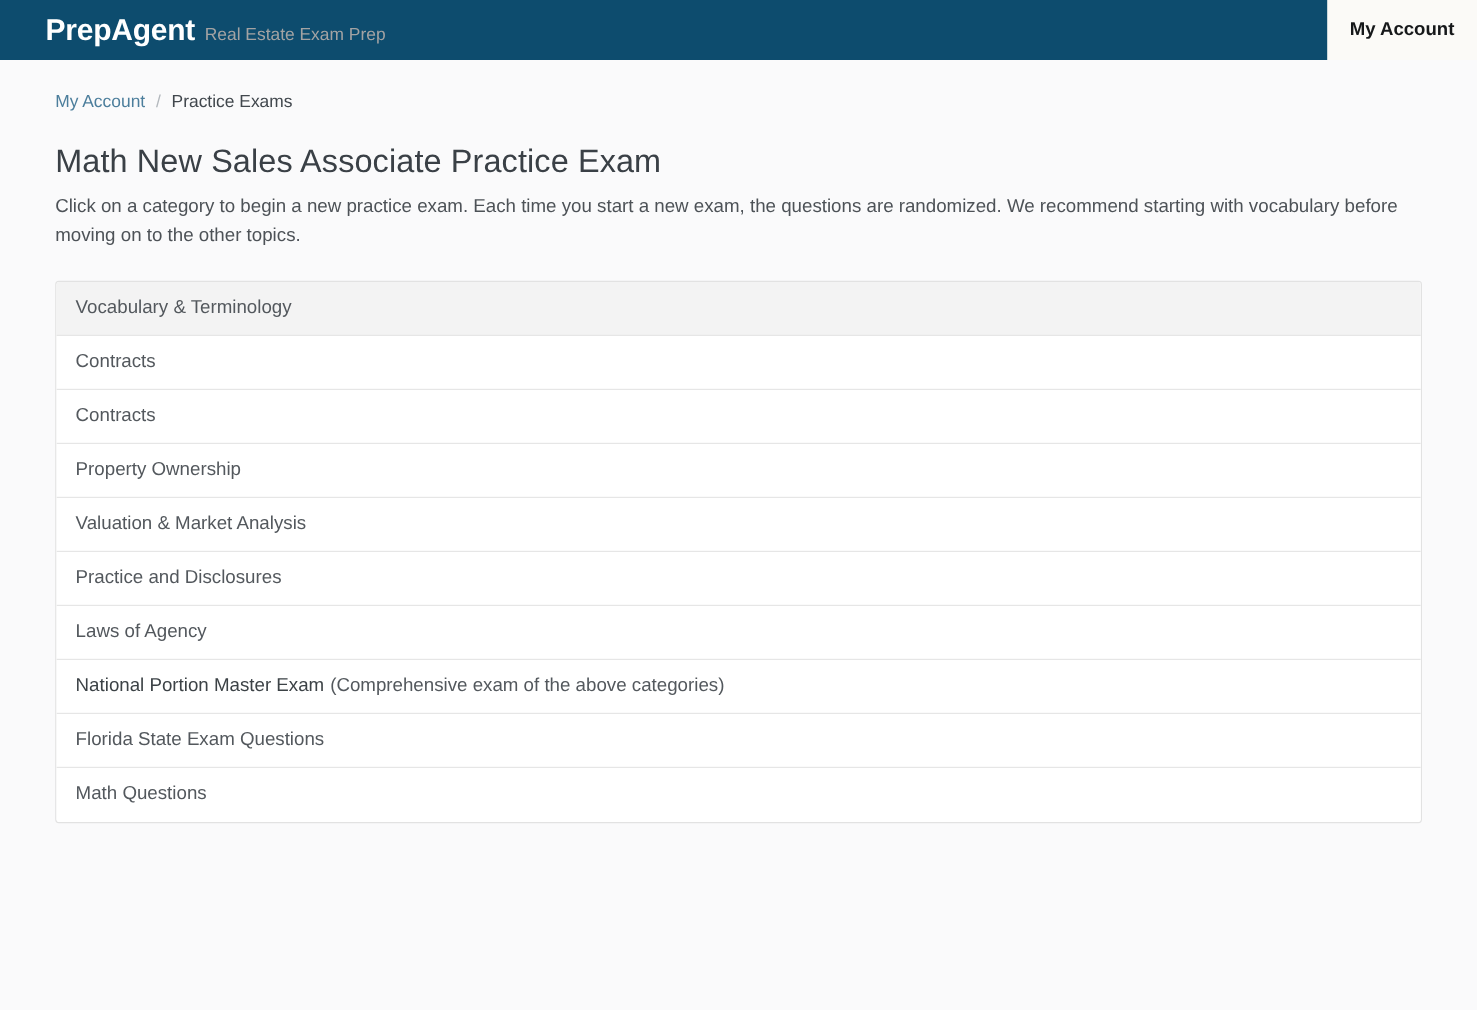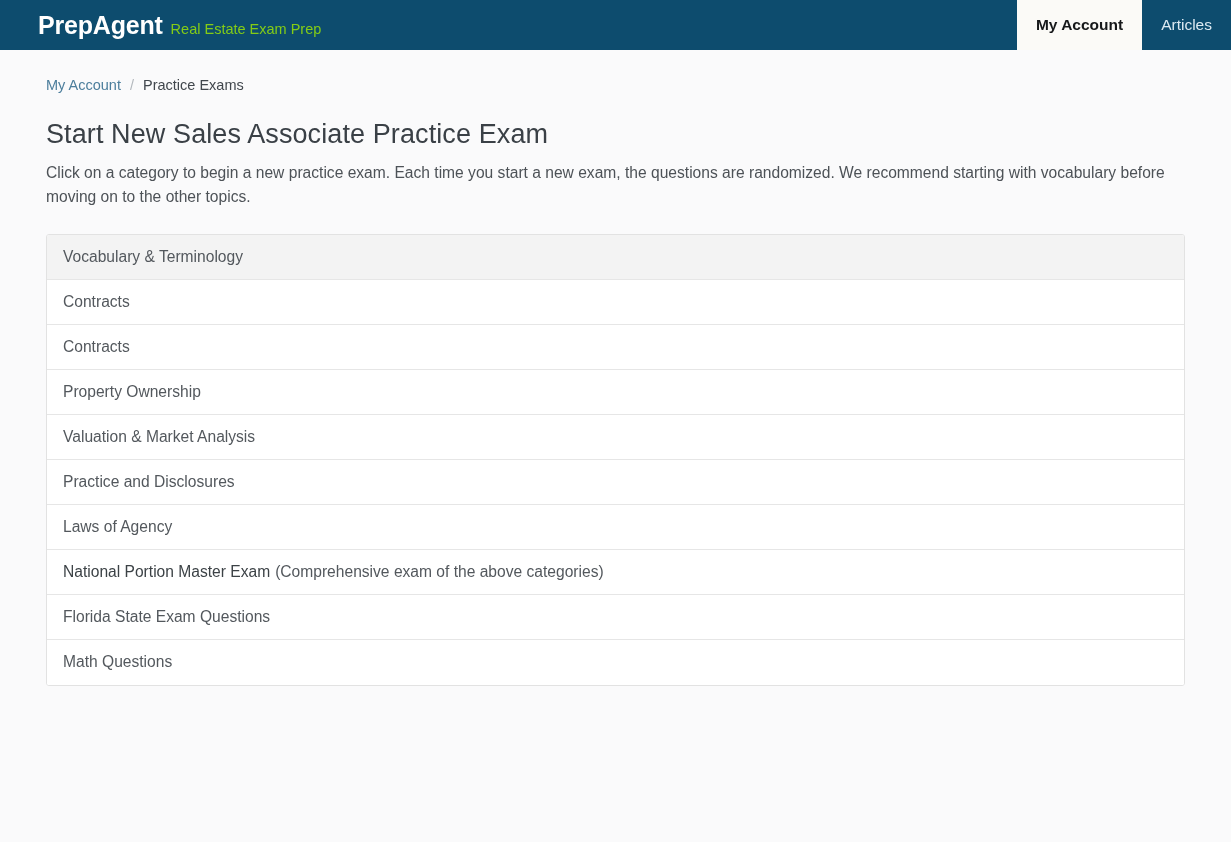--- a/index.html
+++ b/index.html
@@ -33,21 +33,21 @@
   }
   .brand-name {
     font-size: 25px;
     font-weight: bold;
     color: #ffffff;
     letter-spacing: -0.2px;
     line-height: 1;
   }
   .brand-tagline {
     font-size: 14.5px;
-    color: #84cc16;
+    color: #a3a3a3;
     font-weight: normal;
     line-height: 1;
   }
 
   .main-nav {
     display: flex;
     align-items: stretch;
     height: 50px;
   }
   .nav-item {
@@ -174,35 +174,32 @@
 <header class="site-header">
   <div class="brand">
     <span class="brand-name">PrepAgent</span>
     <span class="brand-tagline">Real Estate Exam Prep</span>
   </div>
 
   <nav class="main-nav">
     <a class="nav-item active">
       <span>My Account</span>
     </a>
-    <a class="nav-item">
-      <span>Articles</span>
-    </a>
   </nav>
 </header>
 
 <div class="page">
 
   <div class="breadcrumb">
     <a>My Account</a>
     <span class="sep">/</span>
     <span class="current">Practice Exams</span>
   </div>
 
-  <h1 class="page-title">Start New Sales Associate Practice Exam</h1>
+  <h1 class="page-title">Math New Sales Associate Practice Exam</h1>
 
   <p class="page-desc">Click on a category to begin a new practice exam. Each time you start a new exam, the questions are randomized. We recommend starting with vocabulary before moving on to the other topics.</p>
 
   <div class="category-list">
     <div class="category-item highlight">
       <span>Vocabulary &amp; Terminology</span>
     </div>
     <div class="category-item">
       <span>Contracts</span>
     </div>

